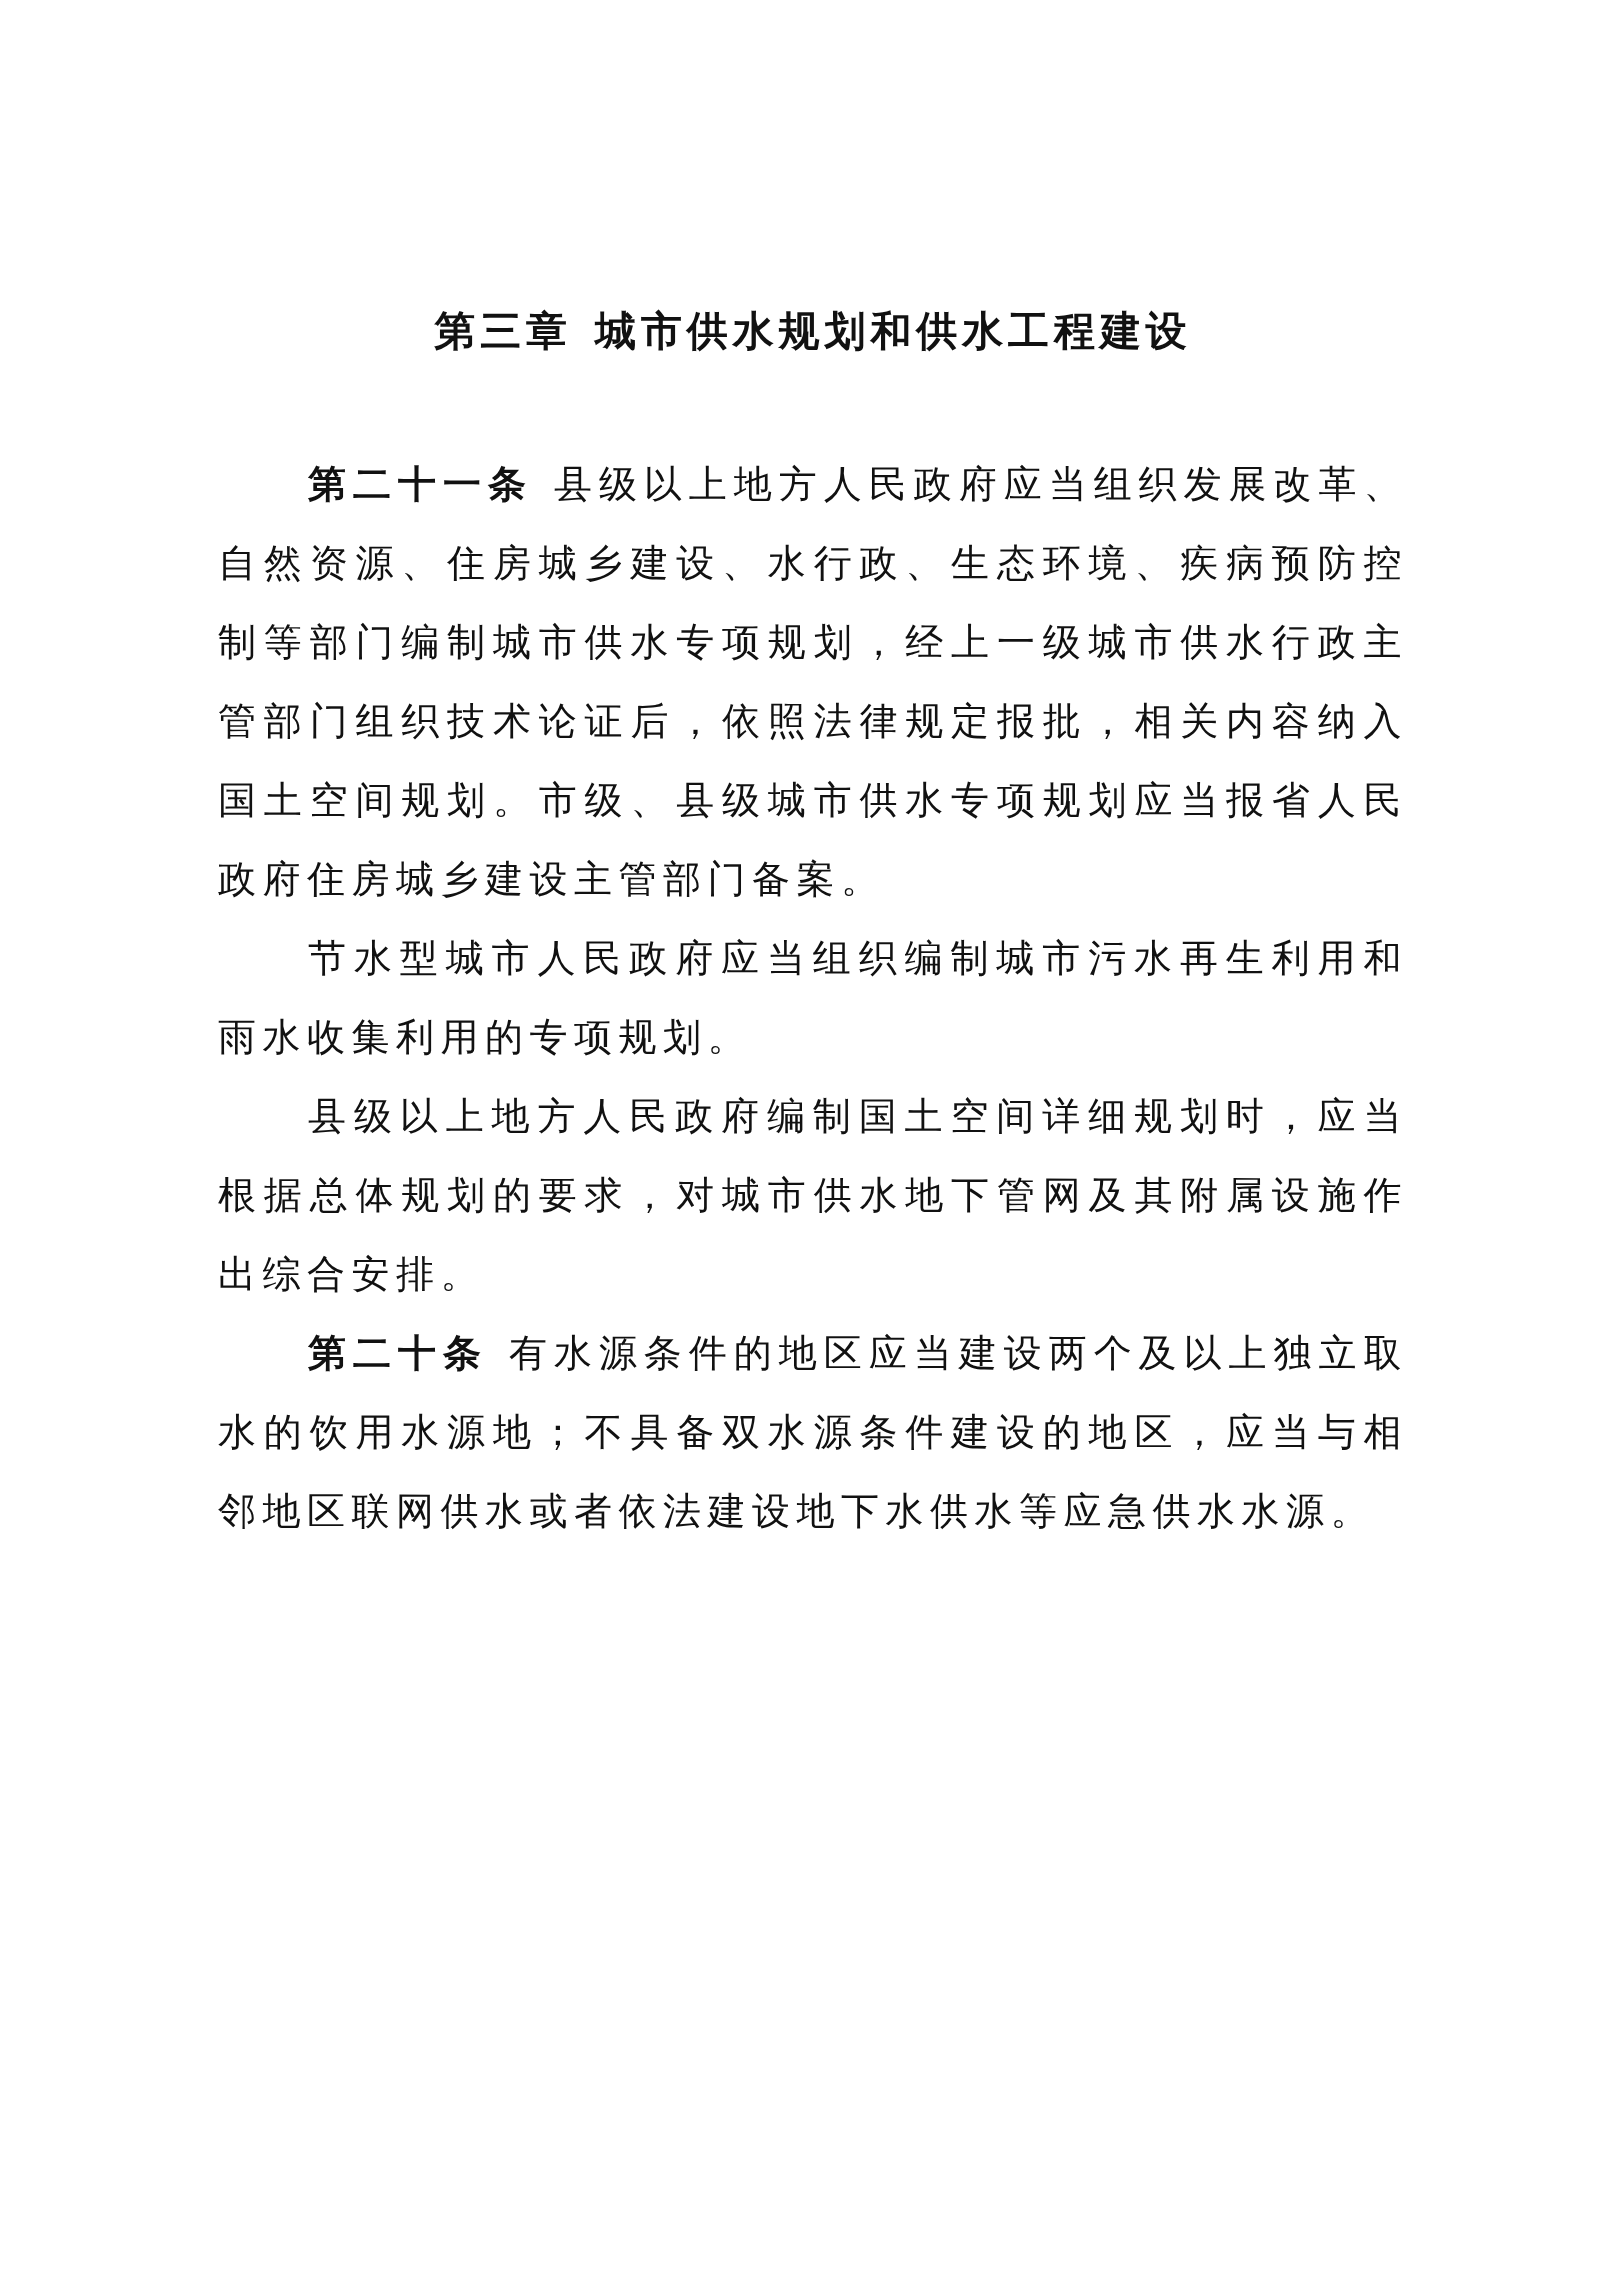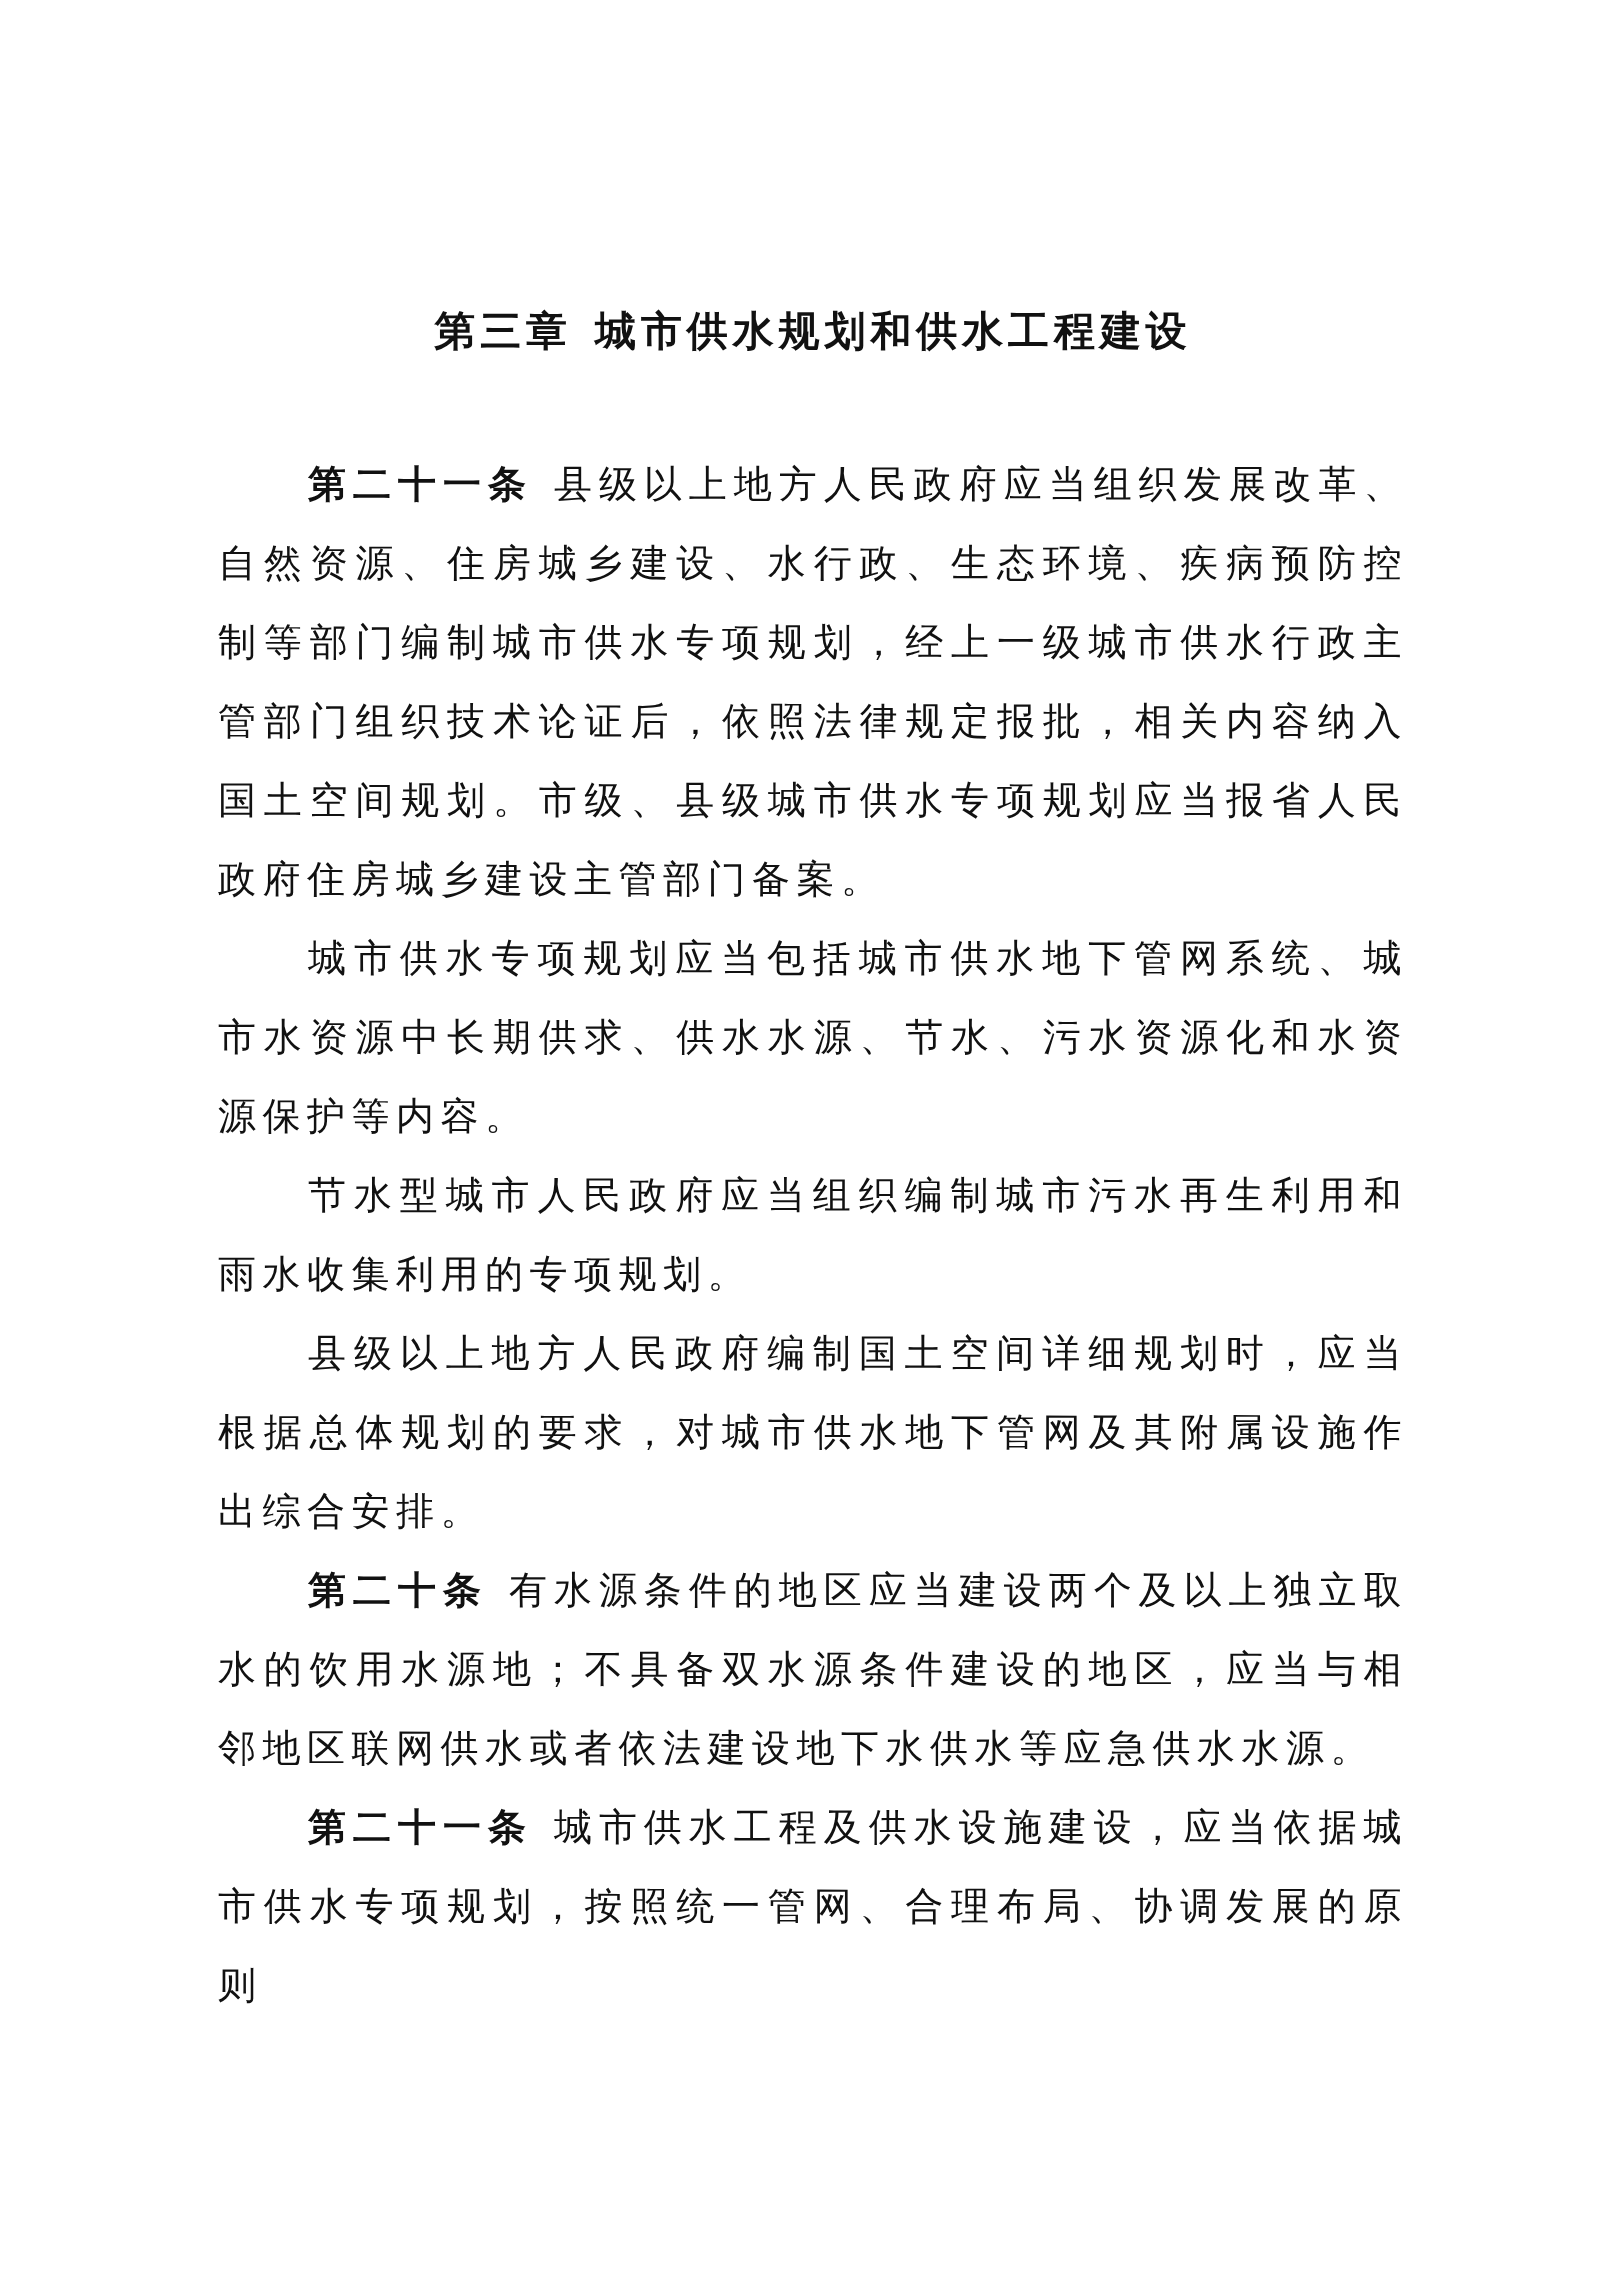--- a/index.html
+++ b/index.html
@@ -55,25 +55,23 @@
 </style>
 </head>
 <body>
 
 <div class="page">
 
   <h1 class="chapter-heading"><span class="chapter-no">第三章</span><span>城市供水规划和供水工程建设</span></h1>
 
   <p class="para"><b class="article-no">第二十一条</b><span>县级以上地方人民政府应当组织发展改革、自然资源、住房城乡建设、水行政、生态环境、疾病预防控制等部门编制城市供水专项规划，经上一级城市供水行政主管部门组织技术论证后，依照法律规定报批，相关内容纳入国土空间规划。市级、县级城市供水专项规划应当报省人民政府住房城乡建设主管部门备案。</span></p>
 
-  <p class="para"><span>城市供水专项规划应当包括城市供水地下管网系统、城市水资源中长期供求、供水水源、节水、污水资源化和水资源保护等内容。</span></p>
 
   <p class="para"><span>节水型城市人民政府应当组织编制城市污水再生利用和雨水收集利用的专项规划。</span></p>
 
   <p class="para"><span>县级以上地方人民政府编制国土空间详细规划时，应当根据总体规划的要求，对城市供水地下管网及其附属设施作出综合安排。</span></p>
 
   <p class="para"><b class="article-no">第二十条</b><span>有水源条件的地区应当建设两个及以上独立取水的饮用水源地；不具备双水源条件建设的地区，应当与相邻地区联网供水或者依法建设地下水供水等应急供水水源。</span></p>
 
 
-  <p class="para"><b class="article-no">第二十一条</b><span>城市供水工程及供水设施建设，应当依据城市供水专项规划，按照统一管网、合理布局、协调发展的原则</span></p>
 
 </div>
 
 
 </body></html>

